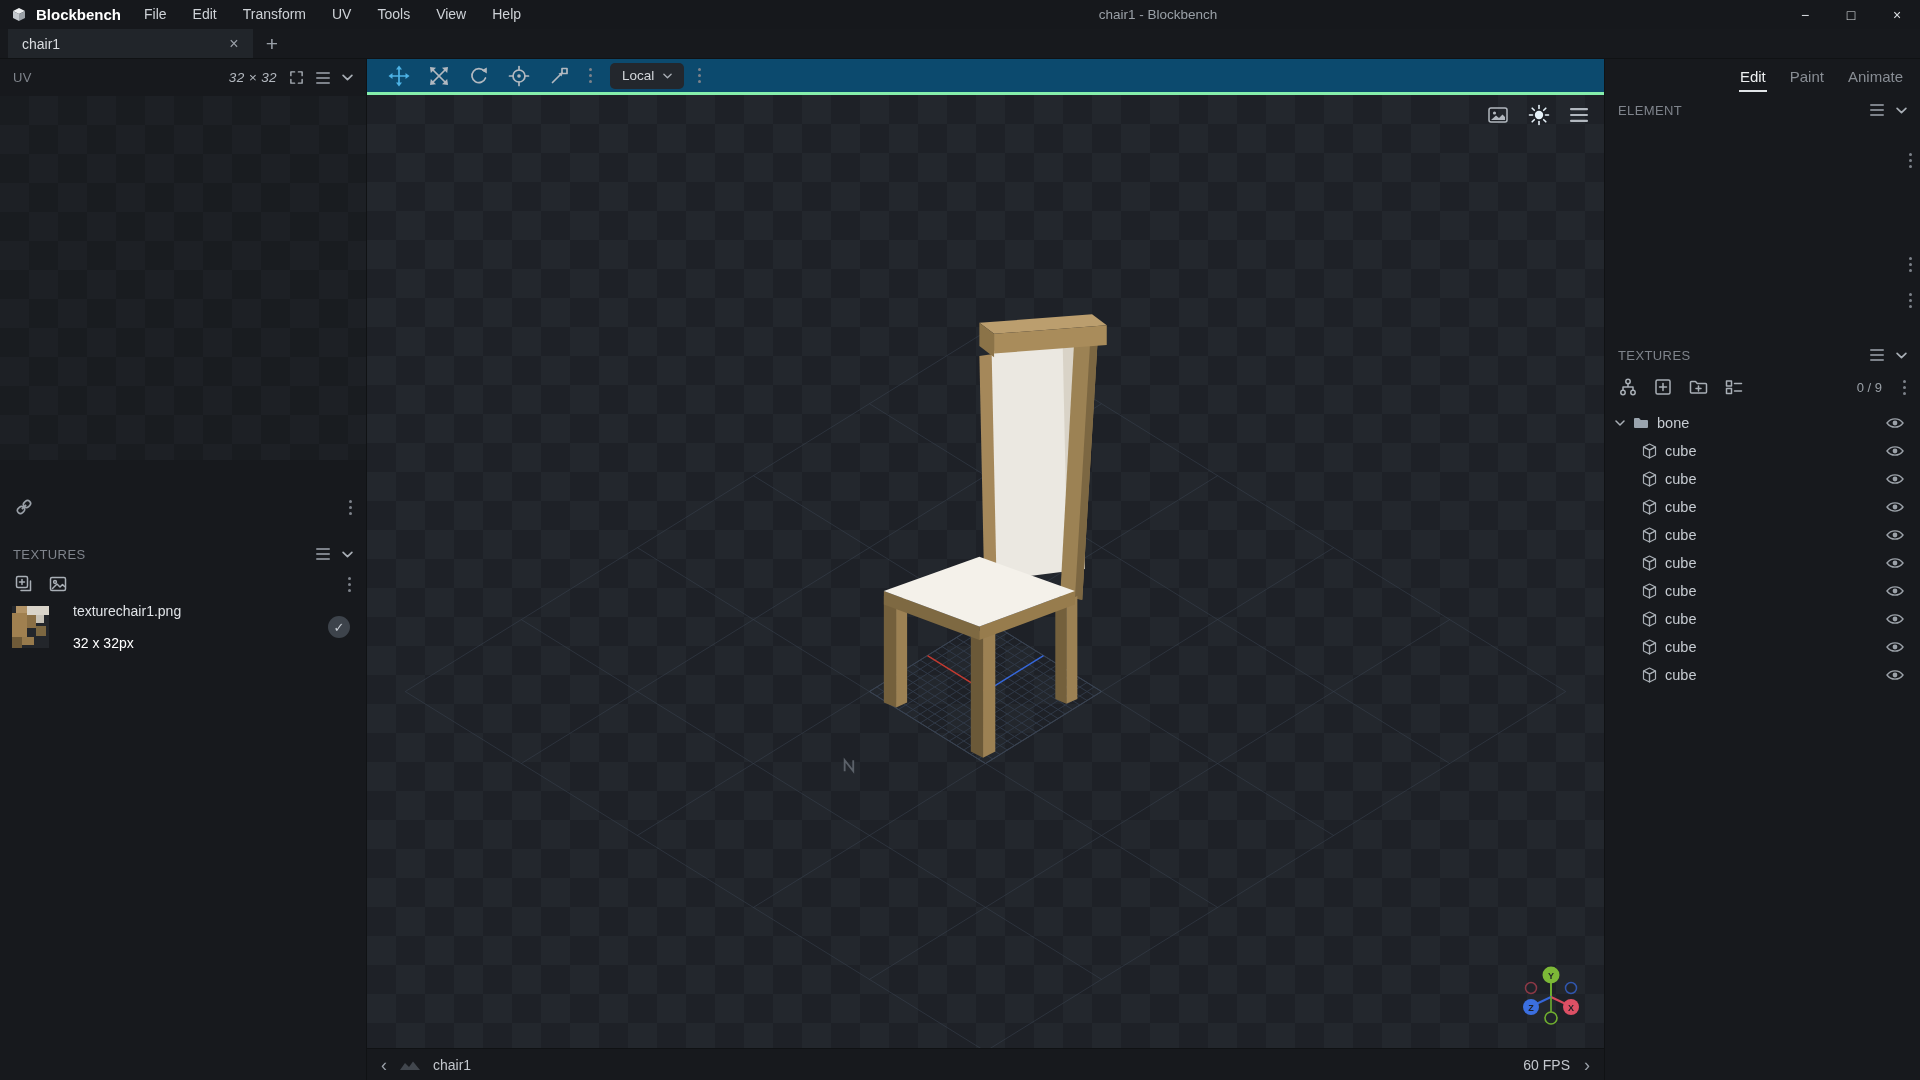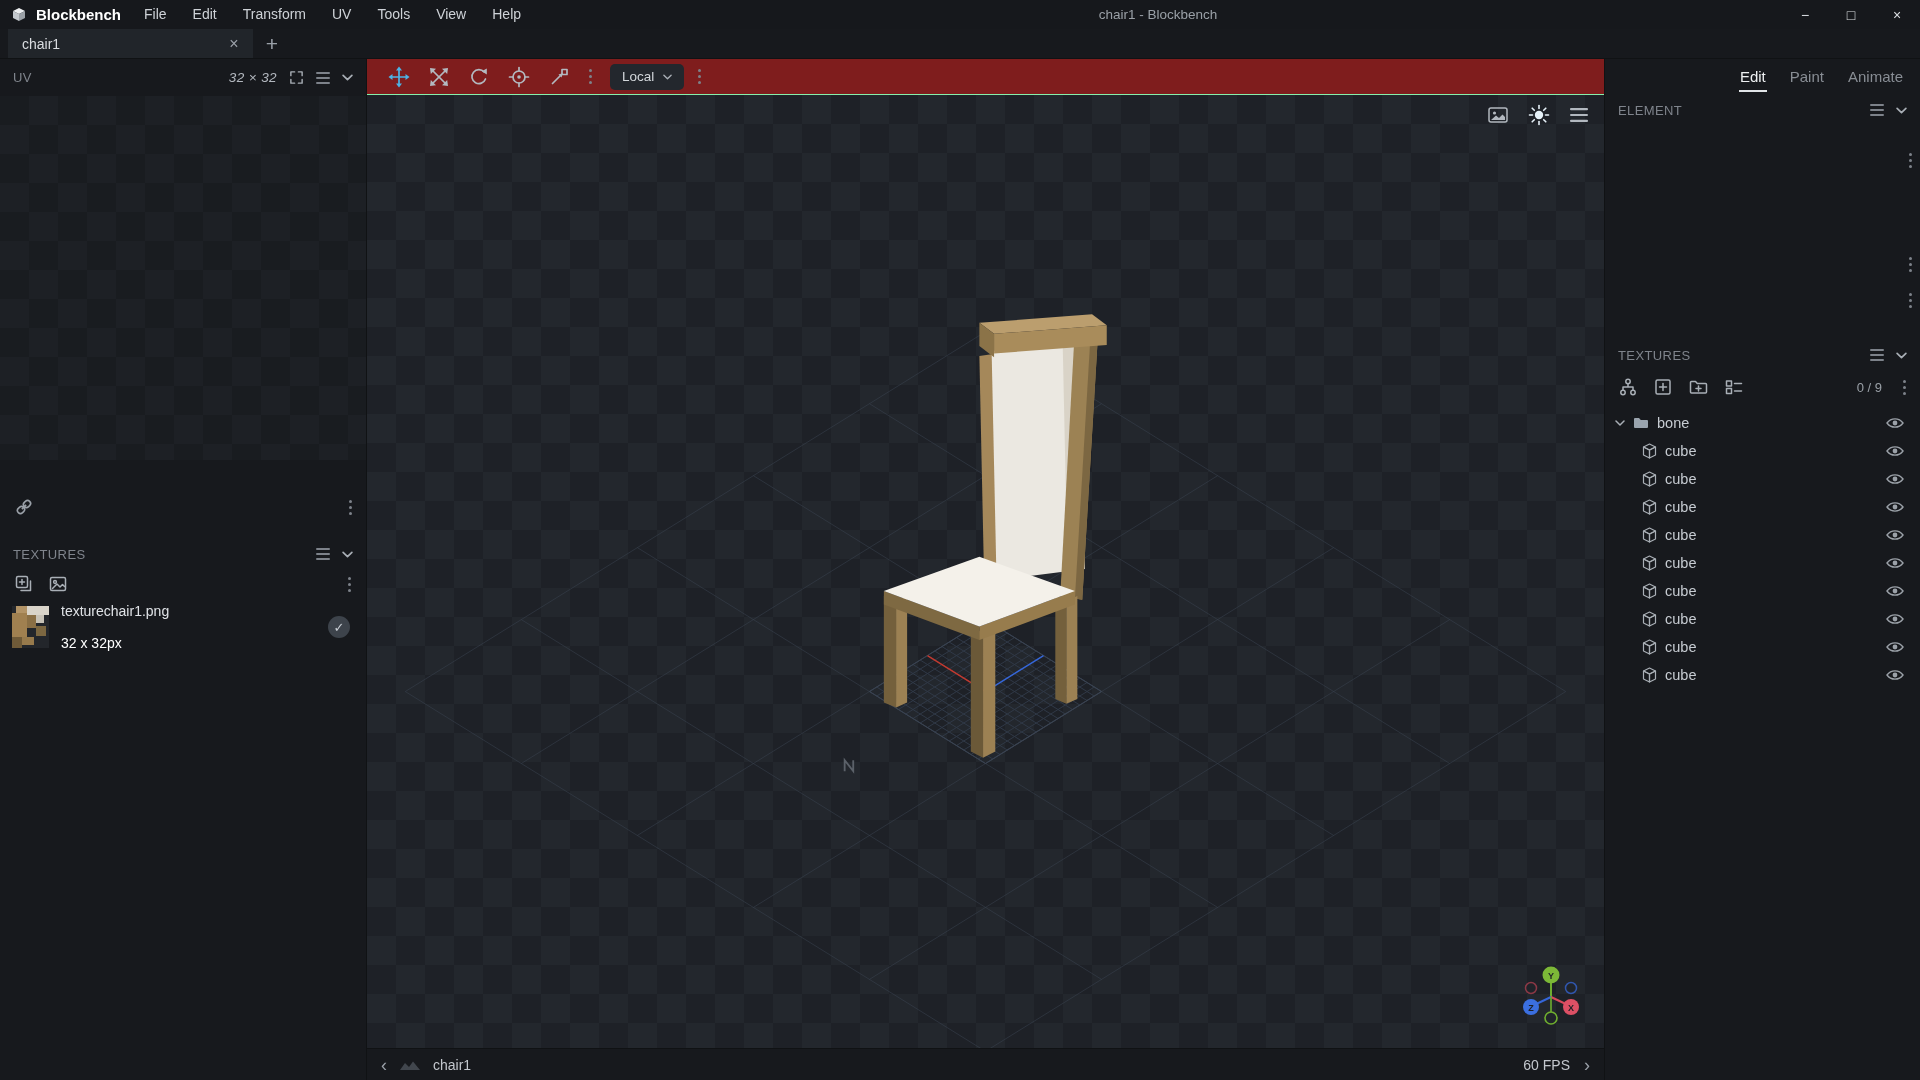--- a/index.html
+++ b/index.html
@@ -42,31 +42,31 @@
   .uv-size { color:#b2b7be; font-size:13.5px; }
   #uv-canvas { height:364px;
     background-color:#191c20;
     background-image:
       linear-gradient(45deg,#1d2025 25%,transparent 25%,transparent 75%,#1d2025 75%),
       linear-gradient(45deg,#1d2025 25%,transparent 25%,transparent 75%,#1d2025 75%);
     background-size:58px 58px; background-position:0 0,29px 29px; }
   .uv-toolbar { margin-top:30px; height:34px; display:flex; align-items:center; padding:0 14px; }
   .textures-header { height:30px; margin-top:15px; }
   .textures-toolbar { height:30px; display:flex; align-items:center; gap:16px; padding:0 15px; }
-  .texture-item { height:56px; display:flex; align-items:center; gap:12px; padding:0 16px 0 12px; }
+  .texture-item { height:56px; display:flex; align-items:center; gap:24px; padding:0 16px 0 12px; }
   .texture-thumb { width:37px; height:42px; flex:0 0 auto; }
   .texture-meta { flex:1; }
   .texture-name { font-size:14px; color:#e0e3e7; }
   .texture-size { font-size:14px; color:#ffffff; margin-top:16px; }
   .texture-check { width:22px; height:22px; border-radius:50%; background:#3d434b; color:#c9ced5;
     display:flex; align-items:center; justify-content:center; font-size:13px; }
 
   
   #center { flex:1; display:flex; flex-direction:column; min-width:0; }
-  #main-toolbar { height:36px; background:#7f1d1d; border-bottom:1px solid #86efac;
+  #main-toolbar { height:36px; background:#0c4a6e; border-bottom:3px solid #86efac;
     display:flex; align-items:center; padding:0 16px; gap:8px; }
   .tool-btn { width:32px; height:30px; display:flex; align-items:center; justify-content:center; border-radius:4px; }
   .tool-btn svg { stroke:#b3b9c0; fill:none; stroke-width:1.7; stroke-linecap:round; stroke-linejoin:round; }
   .tool-btn svg .fillpart { fill:#b3b9c0; stroke:none; }
   .tool-btn.active svg { stroke:#4db3e6; }
   .tool-btn.active svg .fillpart { fill:#4db3e6; }
   .toolbar-sep { margin:0 6px; }
   .dropdown { display:flex; align-items:center; gap:9px; background:#23272d; border-radius:5px; height:26px;
     padding:0 12px; font-size:13.5px; color:#d3d7db; margin-left:4px; }
 

